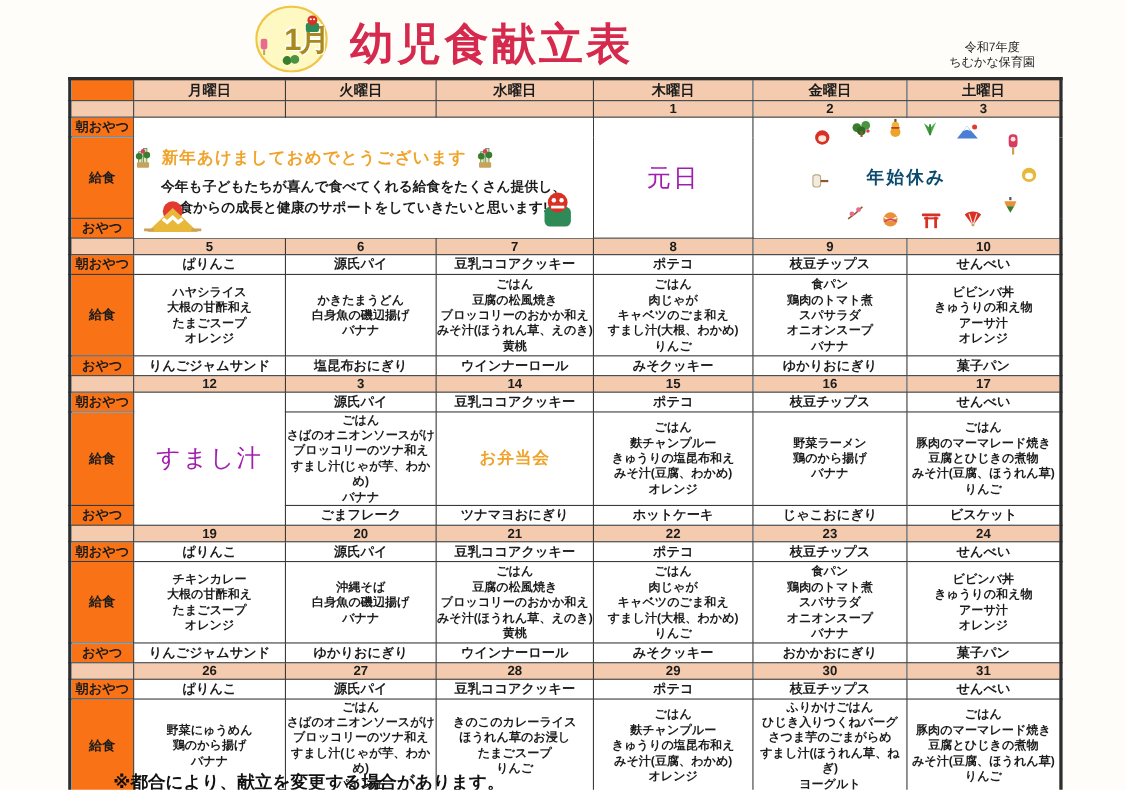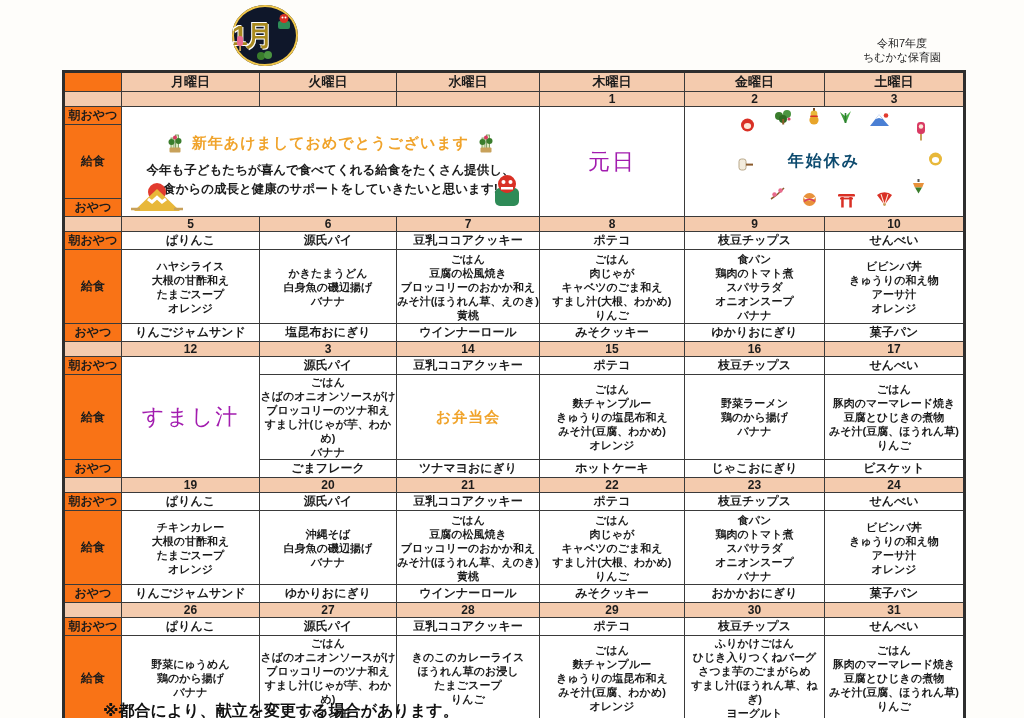--- a/index.html
+++ b/index.html
@@ -1,42 +1,42 @@
 <!DOCTYPE html>
 <html><head>
 <meta charset="utf-8">
 <style>
   *{margin:0;padding:0;box-sizing:border-box}
   html,body{width:1024px;height:718px}
   body{position:relative;background:#fefdfa;font-family:"Liberation Sans","DejaVu Sans",sans-serif;color:#1c1c1c;overflow:hidden}
   .page{position:absolute;inset:0}
 
   
-  .badge{position:absolute;left:232px;top:5px;width:66px;height:61px;background:#0f172a;border-radius:50%;
-         display:flex;align-items:center;justify-content:flex-start;box-shadow:inset 0 0 0 2px #f0c64a}
+  .badge{position:absolute;left:232px;top:5px;width:66px;height:61px;background:#fef9c3;border-radius:50%;
+         display:flex;align-items:center;justify-content:flex-end;box-shadow:inset 0 0 0 2px #f0c64a}
   .badge-txt{font-size:28px;font-weight:800;color:#a8891f;text-shadow:1px 1px 0 #fff,-1px -1px 0 #fff;letter-spacing:-2px}
   .badge .mini{position:absolute}
   .page-title{position:absolute;left:318px;top:13px;font-size:40px;font-weight:800;color:#d5294d;letter-spacing:3px;white-space:nowrap}
   .school{position:absolute;left:836px;top:36px;width:132px;text-align:center;font-size:11px;font-weight:400;line-height:14px;color:#222}
 
   
   table{position:absolute;left:62px;top:70px;width:901px;border-collapse:collapse;table-layout:fixed;border:3px solid #2e2e2e;background:#fff}
   td,th{border:1.5px solid #3a3a3a;vertical-align:middle;text-align:center;overflow:hidden}
   th{background:#f4cbae;font-size:13px;font-weight:700;height:18px}
   .lbl{background:#f97316;font-weight:700;font-size:12px}
   .r-date td{background:#f4cbae;height:15px;font-size:12px;font-weight:700}
   .r-morn{height:16px}
   .r-lunch{height:74px}
   .r-snack{height:18px}
   .cell{background:#fff;font-weight:700;font-size:12px}
   .lunch{font-size:11px;line-height:14px;white-space:pre-line}
   .red-big{color:#a21caf;font-size:22px;font-weight:400;letter-spacing:2px}
   .bento{color:#f0a32a;font-size:15px;font-weight:800;letter-spacing:1px;white-space:normal}
   .msgcell{position:relative}
-  .msg-title-row{display:flex;align-items:center;justify-content:center;gap:9px;margin-top:7px}
+  .msg-title-row{display:flex;align-items:center;gap:9px;margin-top:7px}
   .msg-title{color:#f0a32a;font-size:15px;font-weight:800;letter-spacing:1px}
   .msg-body{font-size:12.5px;font-weight:700;line-height:19px;margin-top:5px;white-space:pre-line}
   .holiday2{position:relative}
   .holiday2 .txt{color:#0c4a6e;font-size:16px;font-weight:800;letter-spacing:2px}
   .deco{position:absolute;line-height:0}
   .note{position:absolute;left:103px;top:701px;font-size:16px;font-weight:700;color:#111}
 </style>
 </head>
 <body>
 
@@ -58,20 +58,21 @@
           <rect x="4.2" y="10" width="1.8" height="5" fill="#c8a15a"></rect>
         </svg>
     </span>
     <span class="mini" style="left:24px;bottom:1px">
       <svg width="18" height="10">
           <circle cx="5" cy="5" r="4" fill="#3a7d2c"></circle>
           <circle cx="12" cy="4" r="4" fill="#4b9440"></circle>
         </svg>
     </span>
   </div>
+  <div class="page-title">幼児食献立表</div>
   <div class="school">
     <div>令和7年度</div>
     <div>ちむかな保育園</div>
   </div>
 
   <table>
     <colgroup>
       <col style="width:58px">
         <col style="width:138px">
         <col style="width:137px">

